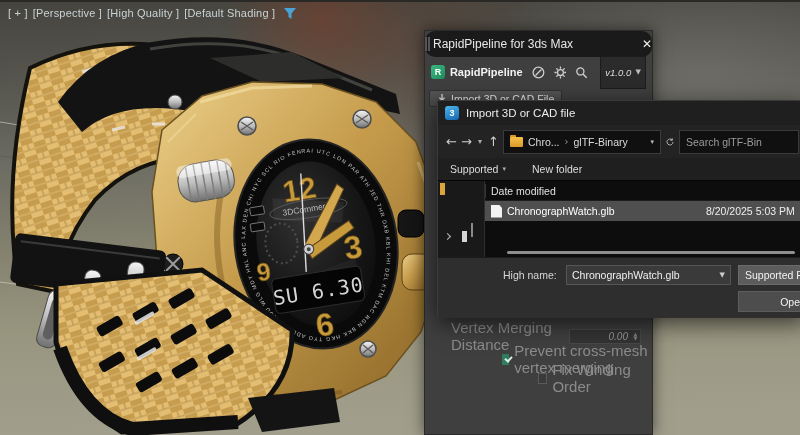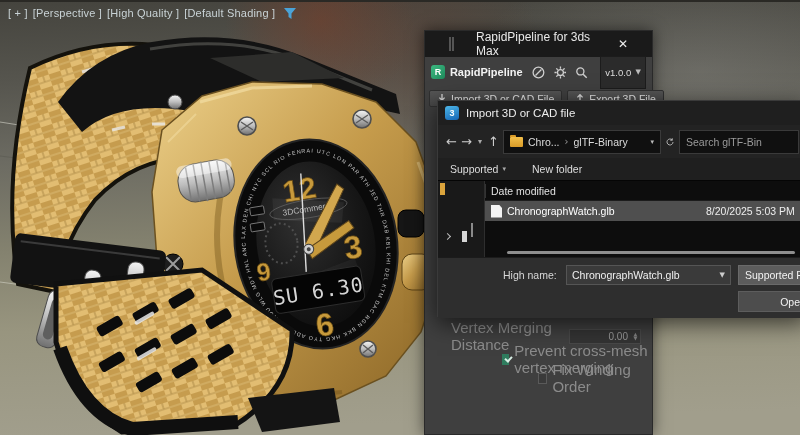--- a/index.html
+++ b/index.html
@@ -20,46 +20,46 @@
   .vp-label span { cursor:default; }
   .funnel { width:12px; height:11px; margin-left:4px; }
 
   .watch-svg { position:absolute; left:0; top:0; }
 
   
   .plugin { position:absolute; left:424px; top:30px; width:229px; height:405px;
     background:#3f3f3f; border:1px solid #2a2a2a; box-shadow:0 0 14px rgba(0,0,0,.55);
     z-index:5; color:#e4e4e4; }
   .plugin-titlebar { height:26px; background:#1a1a1a; display:flex; align-items:center;
-    padding:0 24px; gap:22px; }
+    padding:0 0; gap:3px;border-radius:10px; }
   .grip { width:5px; height:14px; border-left:2px solid #555; border-right:2px solid #555; }
   .plugin-title { font-size:12px; color:#e8e8e8; flex:1; }
   .close-x { font-family:"DejaVu Sans", sans-serif; font-size:12px; color:#eee; cursor:pointer; }
   .brand-row { height:30px; display:flex; align-items:center; padding:0 6px; gap:5px; }
   .rp-logo { width:14px; height:14px; background:linear-gradient(135deg,#3cba82,#1f8a5c);
     border-radius:3px; color:#fff; font-size:9px; font-weight:bold; display:flex;
     align-items:center; justify-content:center; }
   .brand-name { font-size:11px; font-weight:bold; color:#f2f2f2; flex:1; }
   .tool-ico { width:13px; height:13px; margin-left:4px; cursor:pointer; }
   .ver-box { margin-left:7px; width:46px; height:33px; background:#2b2b2b; border:1px solid #1c1c1c;
-    display:flex; align-items:center; justify-content:space-between; padding:0 4px; cursor:pointer; }
+    display:flex; align-items:center; justify-content:space-between; padding:0 4px; cursor:pointer;font-style:italic; }
   .ver-box .v { font-size:9.5px; color:#ddd; }
   .ver-box .car { font-size:7px; color:#bbb; font-family:"DejaVu Sans", sans-serif; }
   .btn-row { display:flex; gap:5px; padding:3px 4px; }
   .max-btn { height:17px; background:linear-gradient(#555,#474747); border:1px solid #303030;
     border-radius:2px; color:#e6e6e6; font-size:10.5px; display:flex; align-items:center;
     gap:4px; padding:0 7px; cursor:pointer; white-space:nowrap; }
   .max-btn svg { width:10px; height:10px; }
 
   .disabled-zone { position:absolute; left:0; top:284px; width:227px; }
   .dz-row { position:absolute; display:flex; align-items:center; }
   .dz-label { font-size:15px; color:#8b8b8b; }
   .spinner { width:100px; height:15px; background:#333; border:1px solid #484848;
     display:flex; align-items:center; }
-  .spin-val { flex:1; text-align:right; font-size:10px; color:#989898; padding-right:3px; }
+  .spin-val { flex:1; text-align:right; font-size:10px; color:#989898; padding-right:3px;font-style:italic; }
   .spin-arrows { width:9px; display:flex; flex-direction:column; line-height:4px; }
   .spin-arrows i { font-style:normal; font-size:5px; color:#808080; text-align:center;
      font-family:"DejaVu Sans", sans-serif;}
   .chk { width:11px; height:11px; border:1px solid #5a5a5a; background:#3a3a3a; position:relative; }
   .chk.on { background:#2f7c5e; border-color:#2f7c5e; }
   .chk.on::after { content:""; position:absolute; left:2px; top:1px; width:5px; height:3px;
     border-left:2px solid #d8efe5; border-bottom:2px solid #d8efe5; transform:rotate(-48deg); }
 
   
   .dialog { position:absolute; left:437px; top:100px; width:371px; height:217px;
@@ -349,27 +349,20 @@
       </div>
     </div>
     <div class="btn-row">
       <div class="max-btn">
         <svg viewBox="0 0 10 10">
           <path d="M5,0 V6 M2.4,3.6 L5,6.3 L7.6,3.6" stroke="#d8d8d8" stroke-width="1.3" fill="none"></path>
           <path d="M1,9 H9" stroke="#d8d8d8" stroke-width="1.3"></path>
         </svg>
         <span>Import 3D or CAD File</span>
       </div>
-      <div class="max-btn">
-        <svg viewBox="0 0 10 10">
-          <path d="M5,7 V1 M2.4,3.4 L5,0.7 L7.6,3.4" stroke="#d8d8d8" stroke-width="1.3" fill="none"></path>
-          <path d="M1,9 H9" stroke="#d8d8d8" stroke-width="1.3"></path>
-        </svg>
-        <span>Export 3D File</span>
-      </div>
     </div>
 
     <div class="disabled-zone">
       <div class="dz-row" style="left:26px; top:4px; width:190px; justify-content:space-between;">
         <span class="dz-label">Vertex Merging Distance</span>
         <div class="spinner">
           <span class="spin-val">0.00</span>
           <span class="spin-arrows">
             <i>▲</i>
               <i>▼</i>

